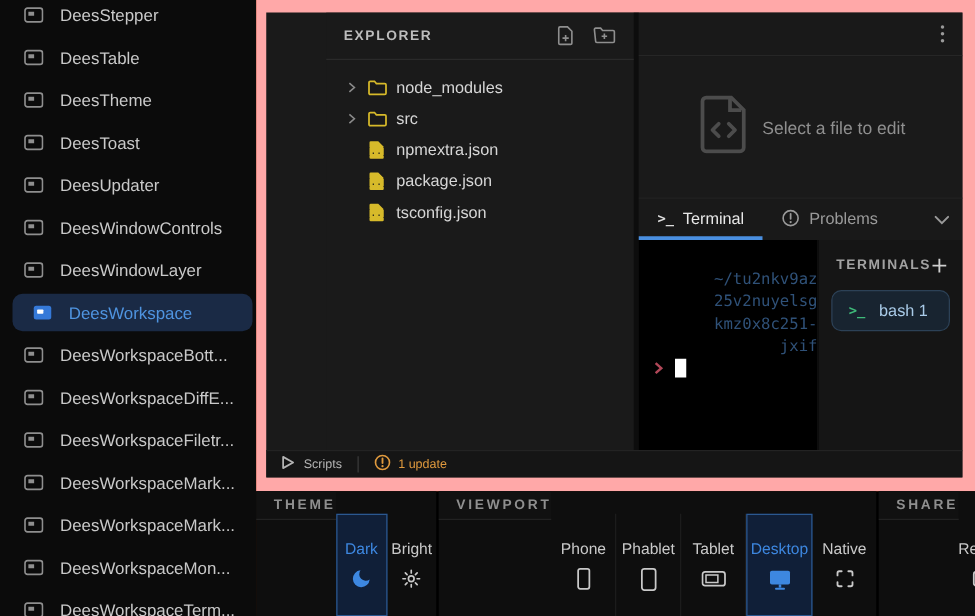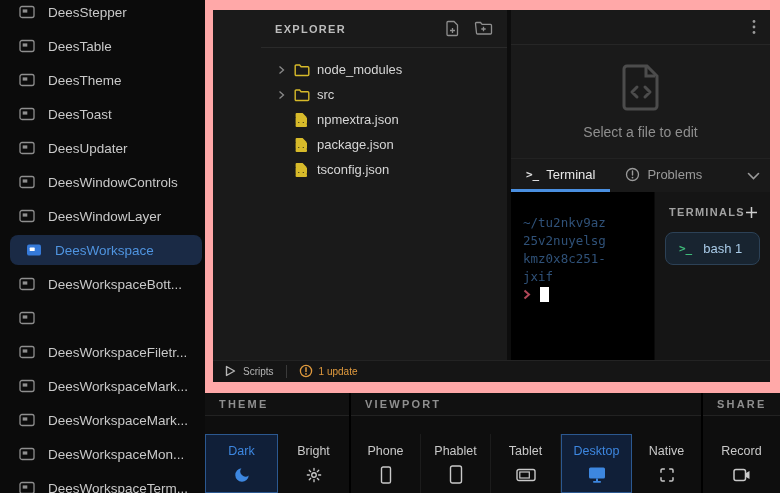--- a/index.html
+++ b/index.html
@@ -1,18 +1,18 @@
 <!DOCTYPE html>
 <html><head>
 <meta charset="utf-8">
 <style>
   * { margin:0; padding:0; box-sizing:border-box; }
   html,body { width:780px; height:493px; overflow:hidden; background:#000;
     font-family:"Liberation Sans",sans-serif; -webkit-font-smoothing:antialiased; }
-  .stage { position:relative; width:780px; height:493px; background:#c2410c; }
+  .stage { position:relative; width:780px; height:493px; background:#c2410c;text-align:right; }
 
   
   .sidebar { position:absolute; left:0; top:0; width:205px; height:493px;
     background:#0b0b0b; overflow:hidden; padding-top:0; }
   .sidebar-inner { position:relative; top:-7px; }
   .side-item { height:30px; margin:4px 3px 0 3px; display:flex; align-items:center;
     gap:13px; padding-left:16px; border-radius:8px; color:#c9c9c9; font-size:13.5px;
     cursor:pointer; white-space:nowrap; }
   .side-item .icon { display:flex; width:16px; flex:0 0 16px; }
   .side-item.selected { background:#1a2a45; color:#4f94e0;margin-left:10px; }
@@ -38,21 +38,21 @@
   .tree-row .twisty { width:13px; flex:0 0 13px; display:flex; }
   .tree-row .spacer { width:13px; flex:0 0 13px; }
   .tree-row .ficon { width:16px; flex:0 0 16px; display:flex; margin:0 7px 0 3px; }
 
   
   .ws-right { flex:1; display:flex; flex-direction:column; min-width:0; }
   .tabstrip { height:35px; flex:0 0 35px; background:#191919;
     border-bottom:1px solid #262626; display:flex; align-items:center;
     justify-content:flex-end; padding-right:14px; }
   .editor-empty { height:113px; flex:0 0 113px; background:#1a1a1a; display:flex;
-    flex-direction:column; align-items:center; justify-content:center; gap:9px; }
+    align-items:center; justify-content:center; gap:9px; }
   .editor-empty-text { color:#8f8f8f; font-size:14px; }
 
   .panel-tabs { height:34px; flex:0 0 34px; background:#191919; border-top:1px solid #222;
     display:flex; align-items:stretch; padding-right:10px; }
   .ptab { display:flex; align-items:center; gap:7px; padding:0 15px; font-size:13px;
     color:#9a9a9a; cursor:pointer; border-bottom:3px solid transparent; }
   .ptab.active { color:#e8e8e8; border-bottom-color:#4a8fe0; }
   .ptab .glyph { display:flex; }
   .ptab-mono { font-family:"DejaVu Sans Mono",monospace; font-size:11px; font-weight:bold; }
   .panel-collapse { margin-left:auto; display:flex; align-items:center; cursor:pointer; }
@@ -79,21 +79,21 @@
   
   .statusbar { height:22px; flex:0 0 22px; background:#151515; border-top:1px solid #232323;
     display:flex; align-items:center; gap:12px; padding:0 12px; font-size:10px; }
   .sb-scripts { display:flex; align-items:center; gap:7px; color:#b5b5b5; cursor:pointer; }
   .sb-divider { width:1px; height:13px; background:#3a3a3a; }
   .sb-update { display:flex; align-items:center; gap:6px; color:#e09a3e; cursor:pointer; }
 
   
   .controls { position:absolute; left:205px; top:393px; width:575px; height:100px;
     display:flex; gap:2px; background:#000; }
-  .ctl-section { display:flex; flex-direction:column; background:#0e0e0e; }
+  .ctl-section { display:flex; background:#0e0e0e; }
   .ctl-header { height:23px; flex:0 0 23px; display:flex; align-items:center;
     padding-left:14px; font-size:11px; font-weight:bold; letter-spacing:2.2px;
     color:#8f8f8f; border-bottom:1px solid #222; background:#111; }
   .ctl-buttons { flex:1; display:flex; }
   .ctl-btn { flex:1; display:flex; flex-direction:column; align-items:center;
     justify-content:center; gap:8px; font-size:12.5px; color:#c9c9c9;
     border-right:1px solid #1c1c1c; cursor:pointer;margin-top:18px; }
   .ctl-btn:last-child { border-right:none; }
   .ctl-btn .ic { height:18px; display:flex; align-items:center; }
   .ctl-btn.selected { background:#101f38; border:1px solid #2b5890; color:#3d87e0; }
@@ -186,20 +186,21 @@
           </span>
           <span>DeesWorkspaceBott...</span>
         </div>
         <div class="side-item">
           <span class="icon">
             <svg width="16" height="14" viewBox="0 0 16 14">
               <rect x="1" y="1.5" width="14" height="11" rx="2" fill="none" stroke="#8f8f8f" stroke-width="1.3"></rect>
               <rect x="3.7" y="4.4" width="4.6" height="3.2" fill="#8f8f8f"></rect>
             </svg>
           </span>
+          <span>DeesWorkspaceDiffE...</span>
         </div>
         <div class="side-item">
           <span class="icon">
             <svg width="16" height="14" viewBox="0 0 16 14">
               <rect x="1" y="1.5" width="14" height="11" rx="2" fill="none" stroke="#8f8f8f" stroke-width="1.3"></rect>
               <rect x="3.7" y="4.4" width="4.6" height="3.2" fill="#8f8f8f"></rect>
             </svg>
           </span>
           <span>DeesWorkspaceFiletr...</span>
         </div>

